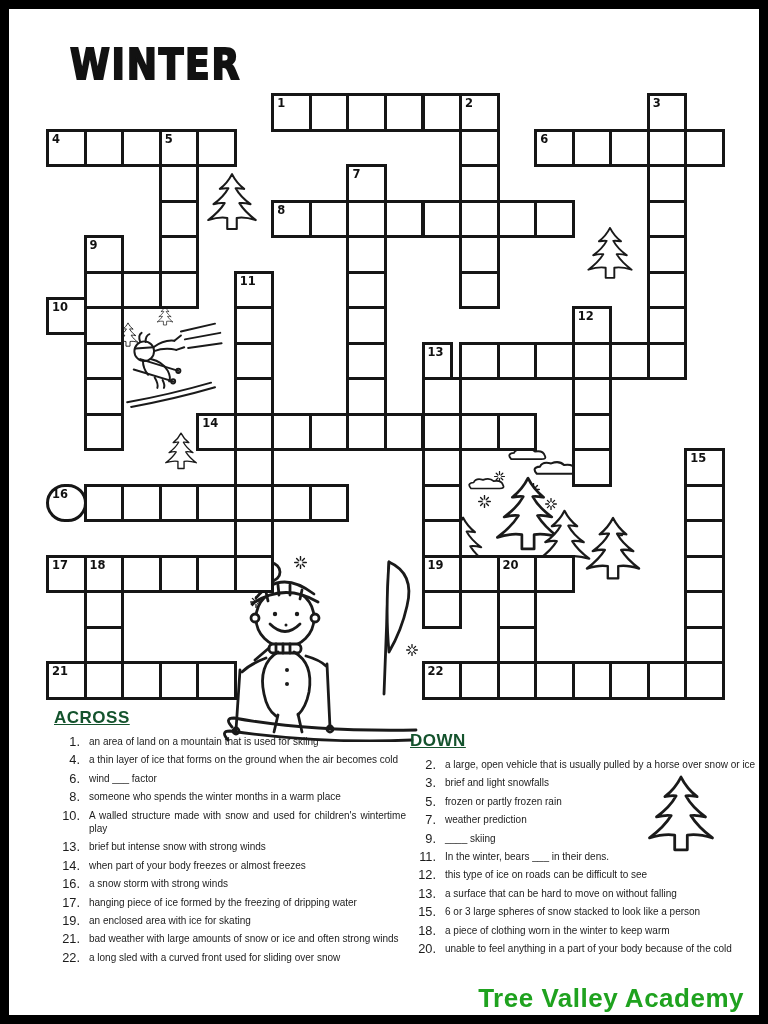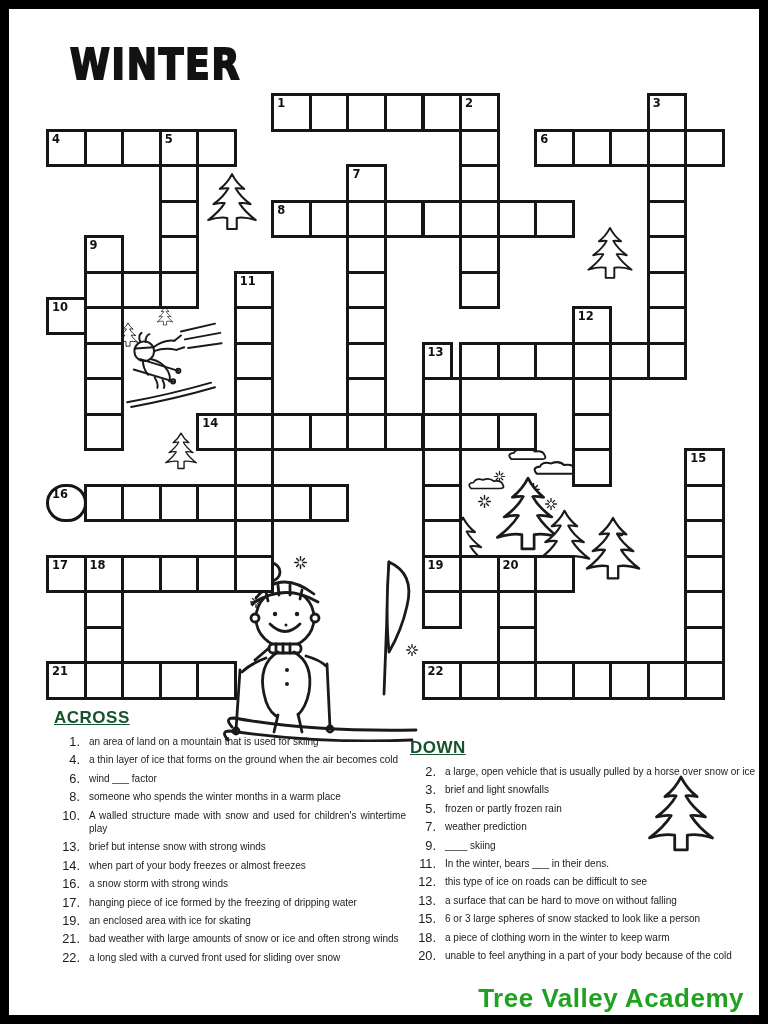--- a/index.html
+++ b/index.html
@@ -10,21 +10,21 @@
          font-family:"DejaVu Sans", sans-serif;font-weight:900;font-size:42px;
          letter-spacing:2px;color:#121212;-webkit-text-stroke:2px #121212;
          transform:scaleX(.86);transform-origin:left top;}
   #grid{position:absolute;inset:0;z-index:10;}
   .cell{position:absolute;background:#fff;border:3px solid #161616;box-sizing:border-box;}
   .cell .num{position:absolute;top:0px;left:3px;font-size:11.5px;font-weight:600;
              color:#111;font-family:"DejaVu Sans", sans-serif;line-height:14px;}
   .deco{position:absolute;z-index:4;}
   .clues{position:absolute;z-index:12;}
   #across-sec{left:52px;top:708px;width:354px;}
-  #down-sec{left:408px;top:731px;width:348px;margin-top:7px;}
+  #down-sec{left:408px;top:731px;width:348px;}
   .clues h2{margin:0 0 7px 2px;font-size:17px;font-weight:bold;
             text-decoration:underline;color:#14532d;letter-spacing:.5px;}
   .clue{display:flex;margin-bottom:5px;}
   .cnum{flex:none;width:28px;text-align:right;padding-right:9px;
         font-size:12.8px;line-height:13.4px;}
   .ctext{flex:1;font-size:10px;line-height:13.4px;text-align:justify;}
   #footer{position:absolute;top:983px;right:24px;z-index:12;
           font-size:26px;font-weight:bold;letter-spacing:.5px;}
 </style>
 </head>

